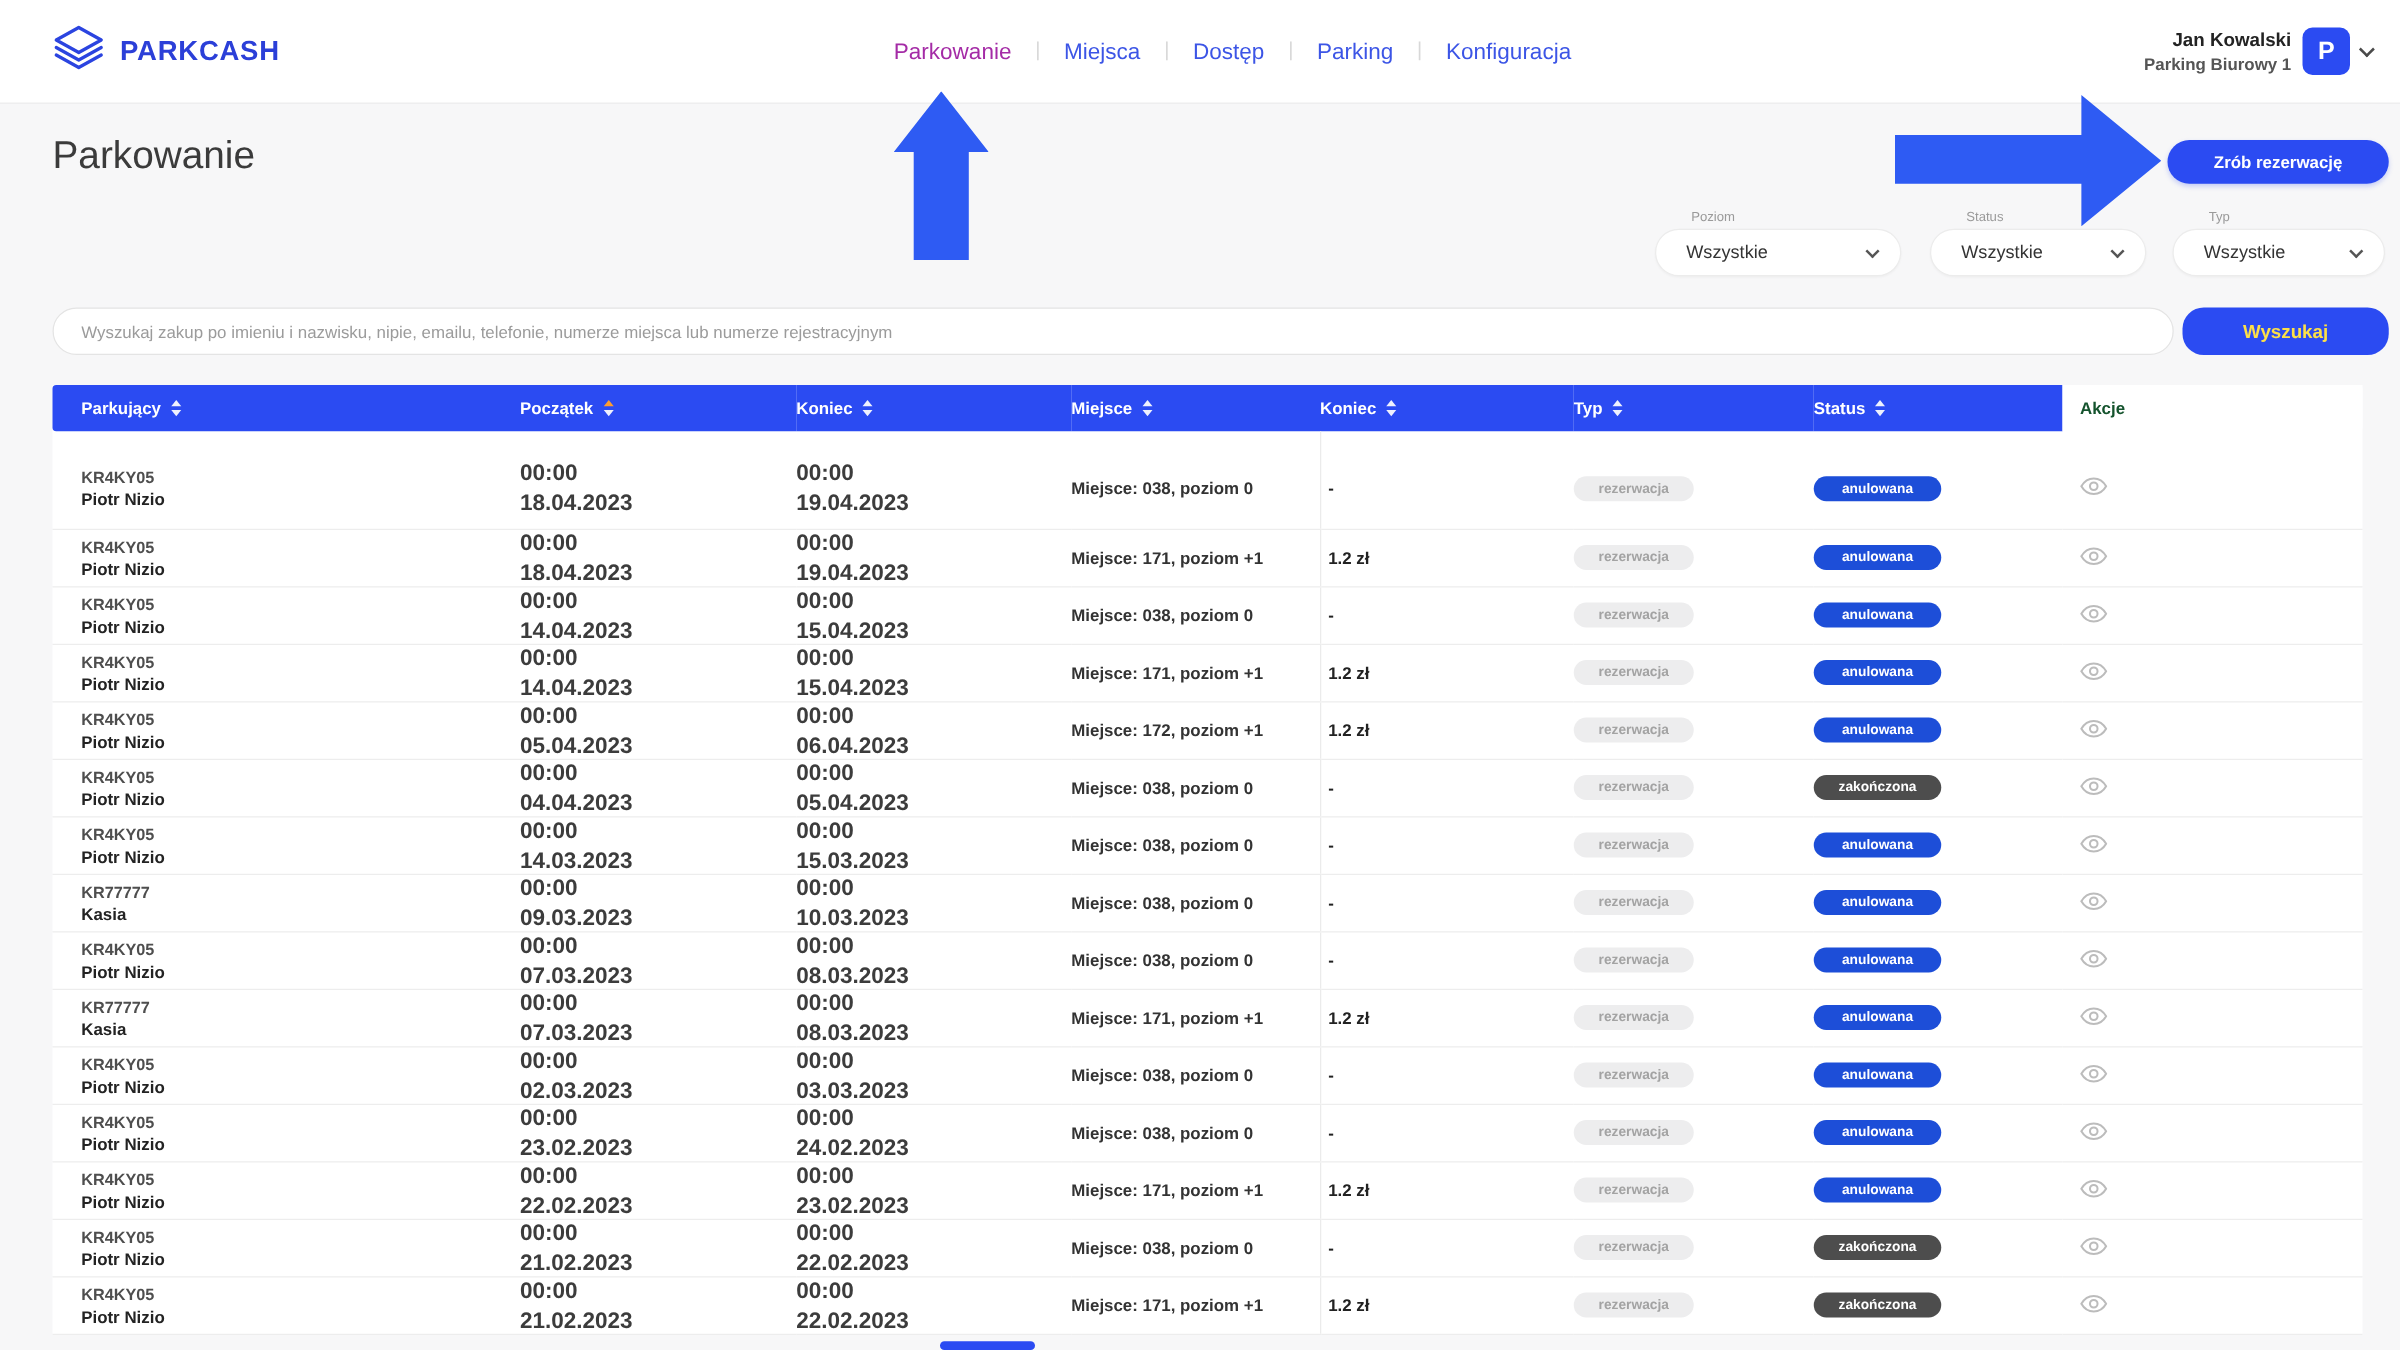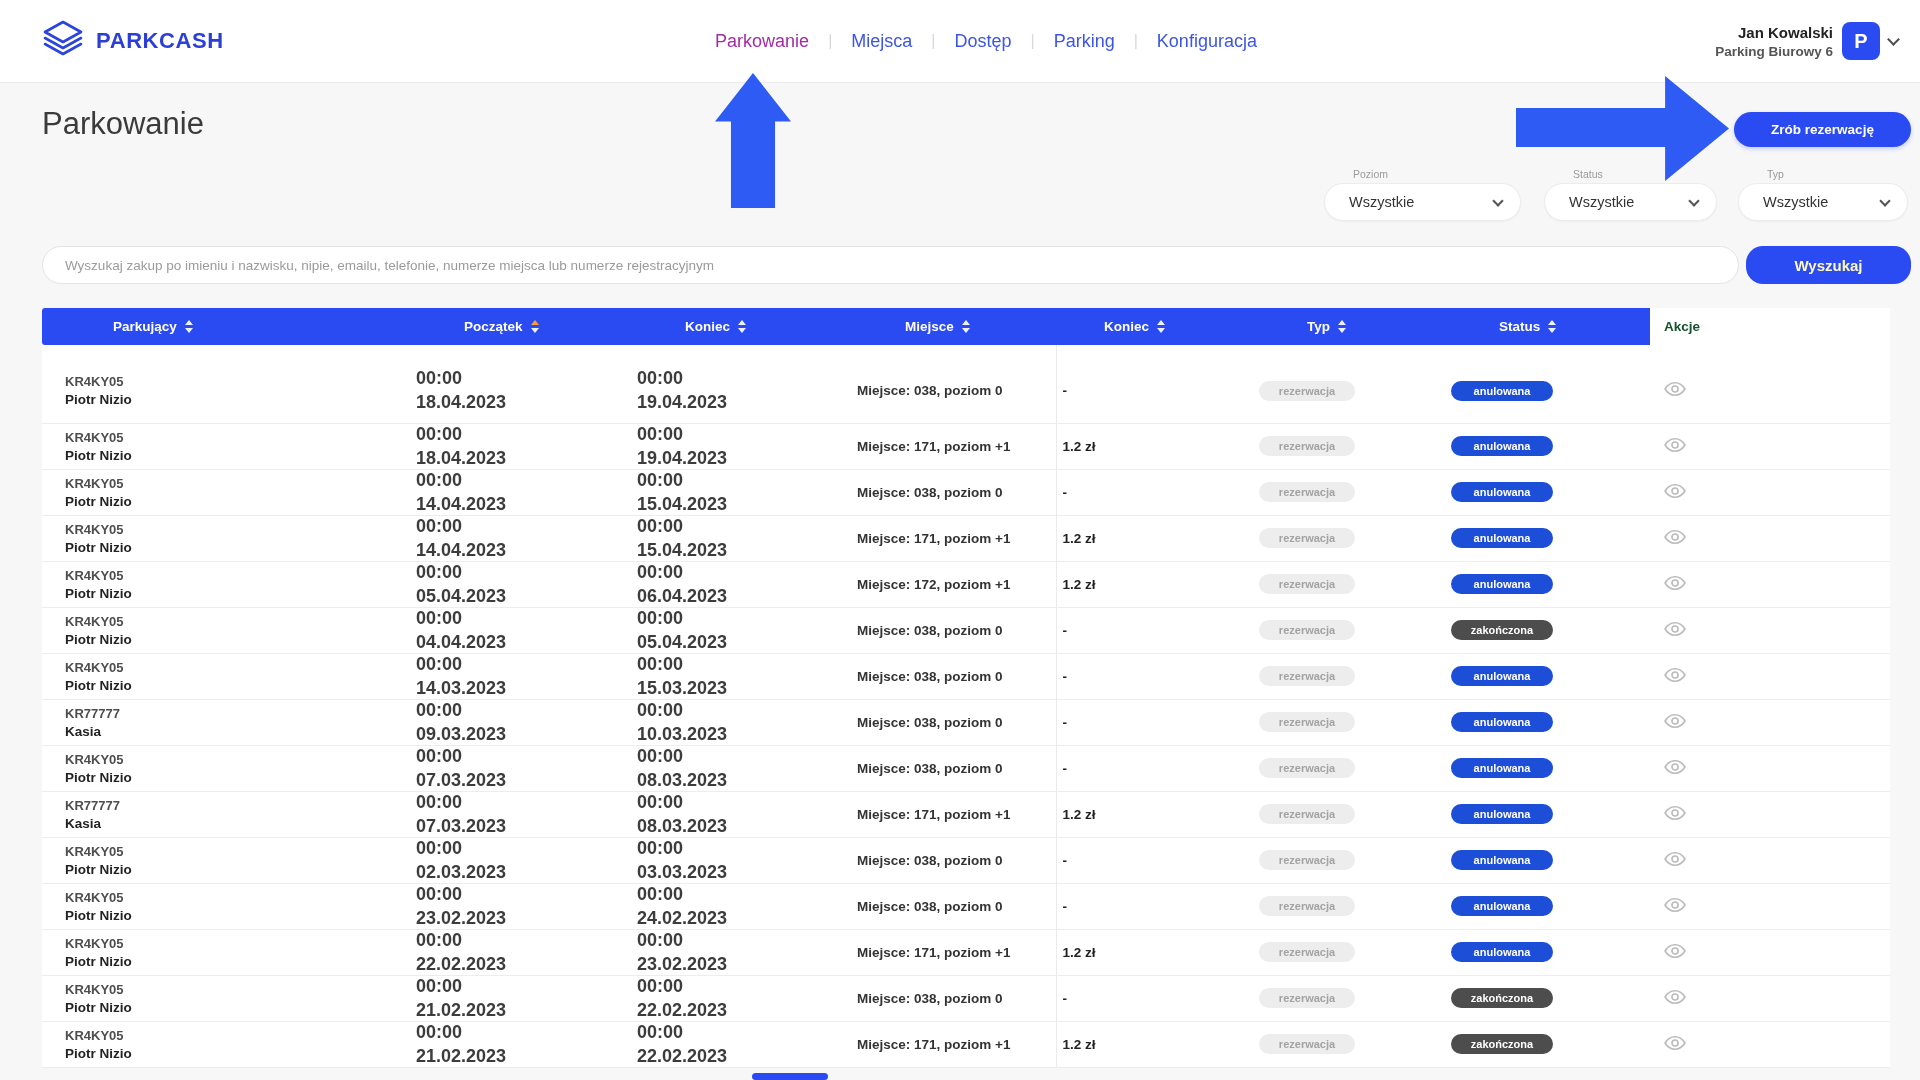--- a/index.html
+++ b/index.html
@@ -66,34 +66,34 @@
 
   
   .search-input {
     position:absolute; left:42px; top:246px; width:1697px; height:38px;
     border:1px solid #e4e4e4; border-radius:19px; background:#fff;
     padding:0 22px; font-family:inherit; font-size:13.5px; color:#333; outline:none;
   }
   .search-input::placeholder { color:#9b9b9b; }
   .search-btn {
     position:absolute; left:1746px; top:246px; width:165px; height:38px;
-    border:none; border-radius:17px; background:#2b4bf2; color:#fef9c3;
+    border:none; border-radius:17px; background:#2b4bf2; color:#fde047;
     font-family:inherit; font-size:15px; font-weight:700; cursor:pointer;
   }
 
   
   .table-wrap { position:absolute; left:42px; top:308px; width:1848px; background:#fff; }
   table.grid { width:1848px; table-layout:fixed; border-collapse:collapse; background:#fff; }
   thead th {
     height:37px; background:#2b4bf2; color:#fff; font-size:13.5px; font-weight:700;
     text-align:left; vertical-align:middle; padding:0 4px 0 0; cursor:pointer;
   }
   thead th:first-child { padding-left:23px; border-radius:3px 0 0 3px; }
   thead th.akcje { background:#fff; color:#14532d; padding-left:14px; cursor:default; border-radius:0 3px 3px 0; }
-  .th-inner { display:flex; align-items:center; gap:8px;margin-left:48px; }
+  .th-inner { display:flex; align-items:center; gap:8px; }
   .sort { display:inline-flex; flex-direction:column; gap:3px; }
   .sort i { display:block; width:0; height:0; border-left:4px solid transparent; border-right:4px solid transparent; }
   .sort .up   { border-bottom:5px solid rgba(255,255,255,.92); }
   .sort .down { border-top:5px solid rgba(255,255,255,.92); }
   .sort.asc .up { border-bottom-color:#ff9d2e; }
 
   tbody td {
     height:46px; border-bottom:1px solid #ededed; vertical-align:middle;
     font-size:13.5px; color:#333; padding:0 4px 0 0;
   }
@@ -165,21 +165,21 @@
       <a class="nav-item">Dostęp</a>
       <span class="nav-sep">|</span>
       <a class="nav-item">Parking</a>
       <span class="nav-sep">|</span>
       <a class="nav-item">Konfiguracja</a>
     </nav>
 
     <div class="userbox">
       <div class="usertext">
         <div class="uname">Jan Kowalski</div>
-        <div class="uctx">Parking Biurowy 6</div>
+        <div class="uctx">Parking Biurowy 1</div>
       </div>
       <div class="avatar">P</div>
       <span class="chev"></span>
     </div>
   </header>
 
   <h1 class="page-title">Parkowanie</h1>
   <button class="reserve-btn">Zrób rezerwację</button>
 
   <div class="filter f-poziom">

